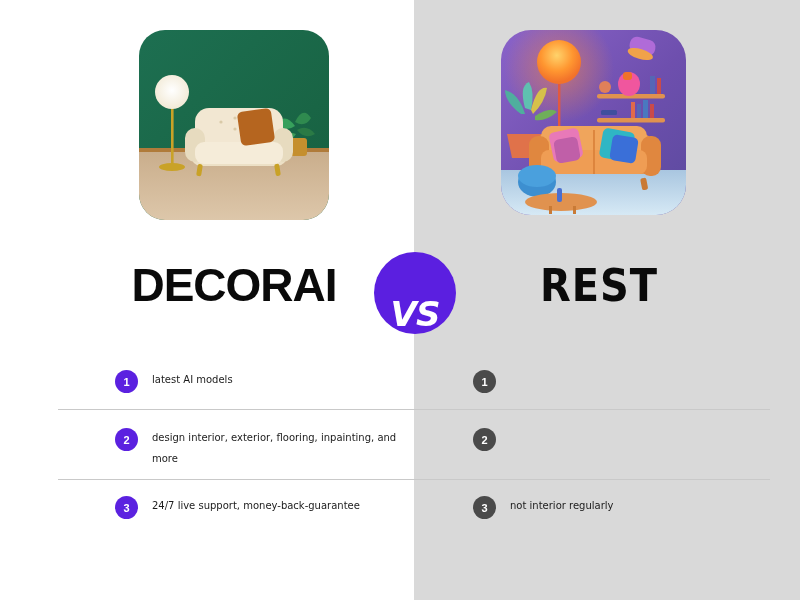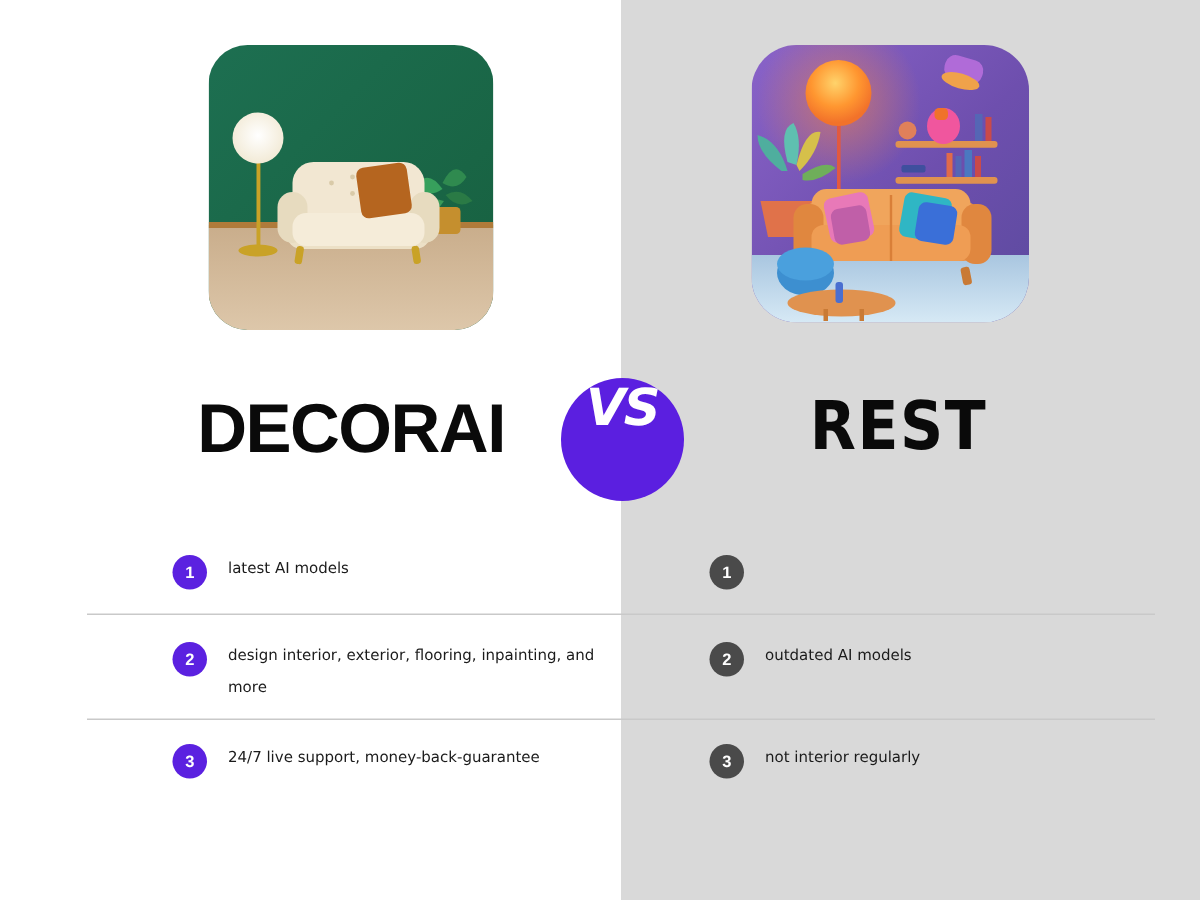--- a/index.html
+++ b/index.html
@@ -34,21 +34,21 @@
   .title-right {
     left:420px; top:262px; width:330px;
     font-size:40px; font-weight:bold; letter-spacing:1px;
     font-family:"DejaVu Sans", sans-serif;
     transform:scaleY(1.12);
   }
 
   
   .vs-badge {
     position:absolute; left:360px; top:252px; width:82px; height:82px;
-    border-radius:50%; display:flex; align-items:flex-start; justify-content:center;
+    border-radius:50%; display:flex; align-items:flex-end; justify-content:center;
     z-index:5;
   }
   .vs-text {
     color:#ffffff; font-size:34px; font-weight:bold; font-style:italic;
     letter-spacing:-1px; font-family:"DejaVu Sans", sans-serif;
   }
 
   
   .divider { position:absolute; left:44px; width:712px; height:1px; background:#c9c9c9; }
   .div-1 { top:409px; }
@@ -235,20 +235,19 @@
   <div class="feat col-left row-3">
     <div class="badge" style="background:#5b21e0;">3</div>
     <div class="feat-text">24/7 live support, money-back-guarantee</div>
   </div>
 
   <div class="feat col-right row-1">
     <div class="badge" style="background:#4a4a4a;">1</div>
   </div>
   <div class="feat col-right row-2">
     <div class="badge" style="background:#4a4a4a;">2</div>
-    <div class="feat-text">outdated AI models</div>
   </div>
   <div class="feat col-right row-3">
     <div class="badge" style="background:#4a4a4a;">3</div>
     <div class="feat-text">not interior regularly</div>
   </div>
 
 </div>
 
 </body></html>

